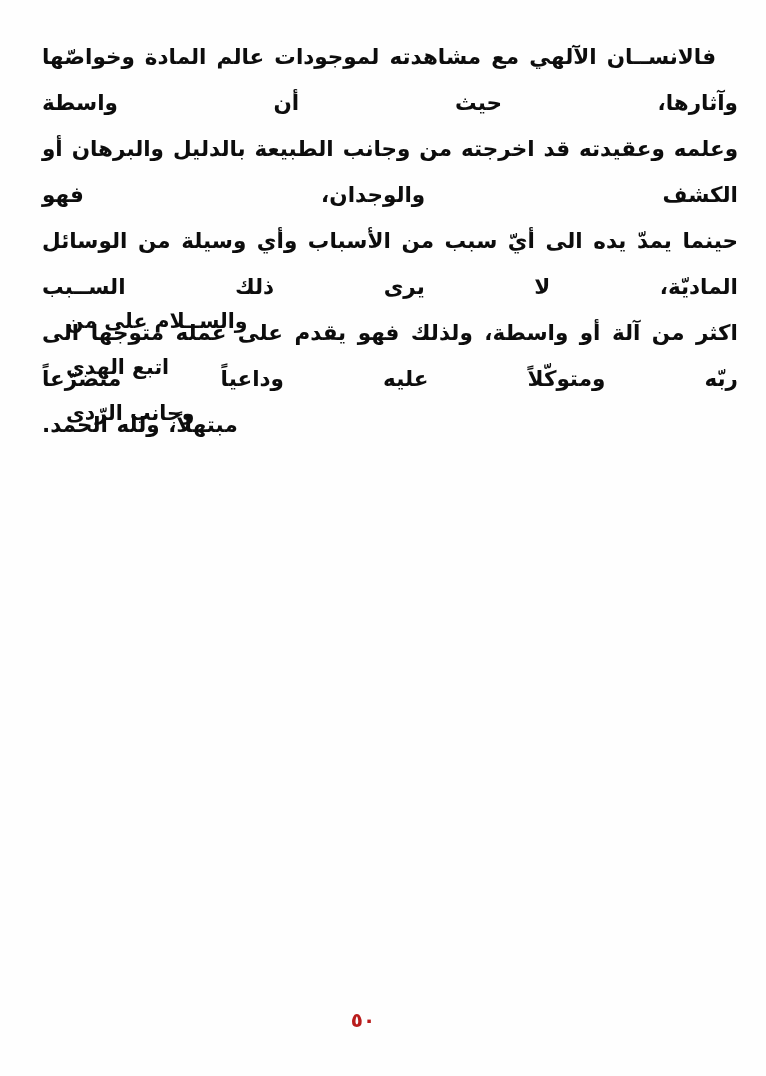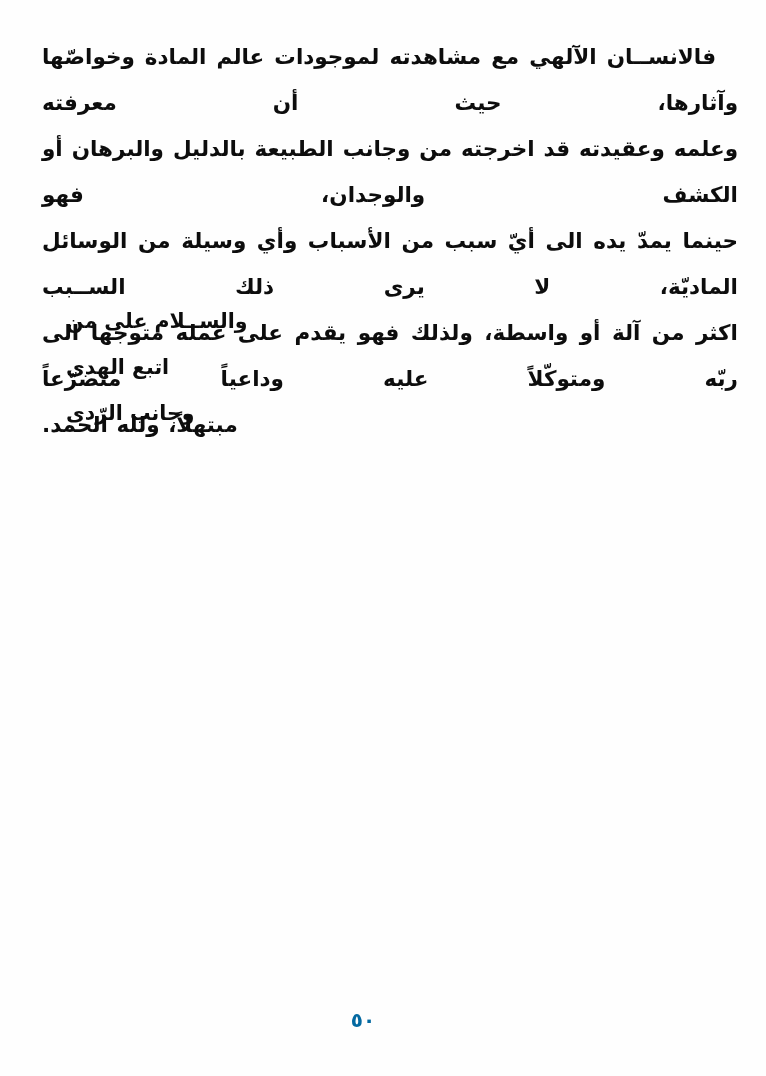--- a/index.html
+++ b/index.html
@@ -62,30 +62,30 @@
     left: 0;
     right: 0;
     text-align: center;
   }
   .pagenum {
     position: relative;
     left: -20px; 
     font-size: 20px;
     font-weight: 700;
     letter-spacing: 3px;
-    color: #0369a1;
+    color: #b91c1c;
   }
 </style>
 </head>
 <body>
 
 <div class="page">
 
   <div class="body-text">
-    <div class="jline indent">فالانســان الآلهي مع مشاهدته لموجودات عالم المادة وخواصّها وآثارها، حيث أن معرفته</div>
+    <div class="jline indent">فالانســان الآلهي مع مشاهدته لموجودات عالم المادة وخواصّها وآثارها، حيث أن واسطة</div>
     <div class="jline">وعلمه وعقيدته قد اخرجته من وجانب الطبيعة بالدليل والبرهان أو الكشف والوجدان، فهو</div>
     <div class="jline">حينما يمدّ يده الى أيّ سبب من الأسباب وأي وسيلة من الوسائل الماديّة، لا يرى ذلك الســبب</div>
     <div class="jline">اكثر من آلة أو واسطة، ولذلك فهو يقدم على عمله متوجها الى ربّه ومتوكّلاً عليه وداعياً متضرّعاً</div>
     <div class="lastline">مبتهلاً، ولله الحمد.</div>
   </div>
 
   <div class="signature">
     <div>والســلام على من اتبع الهدى</div>
     <div>وجانب الرّدى</div>
   </div>

